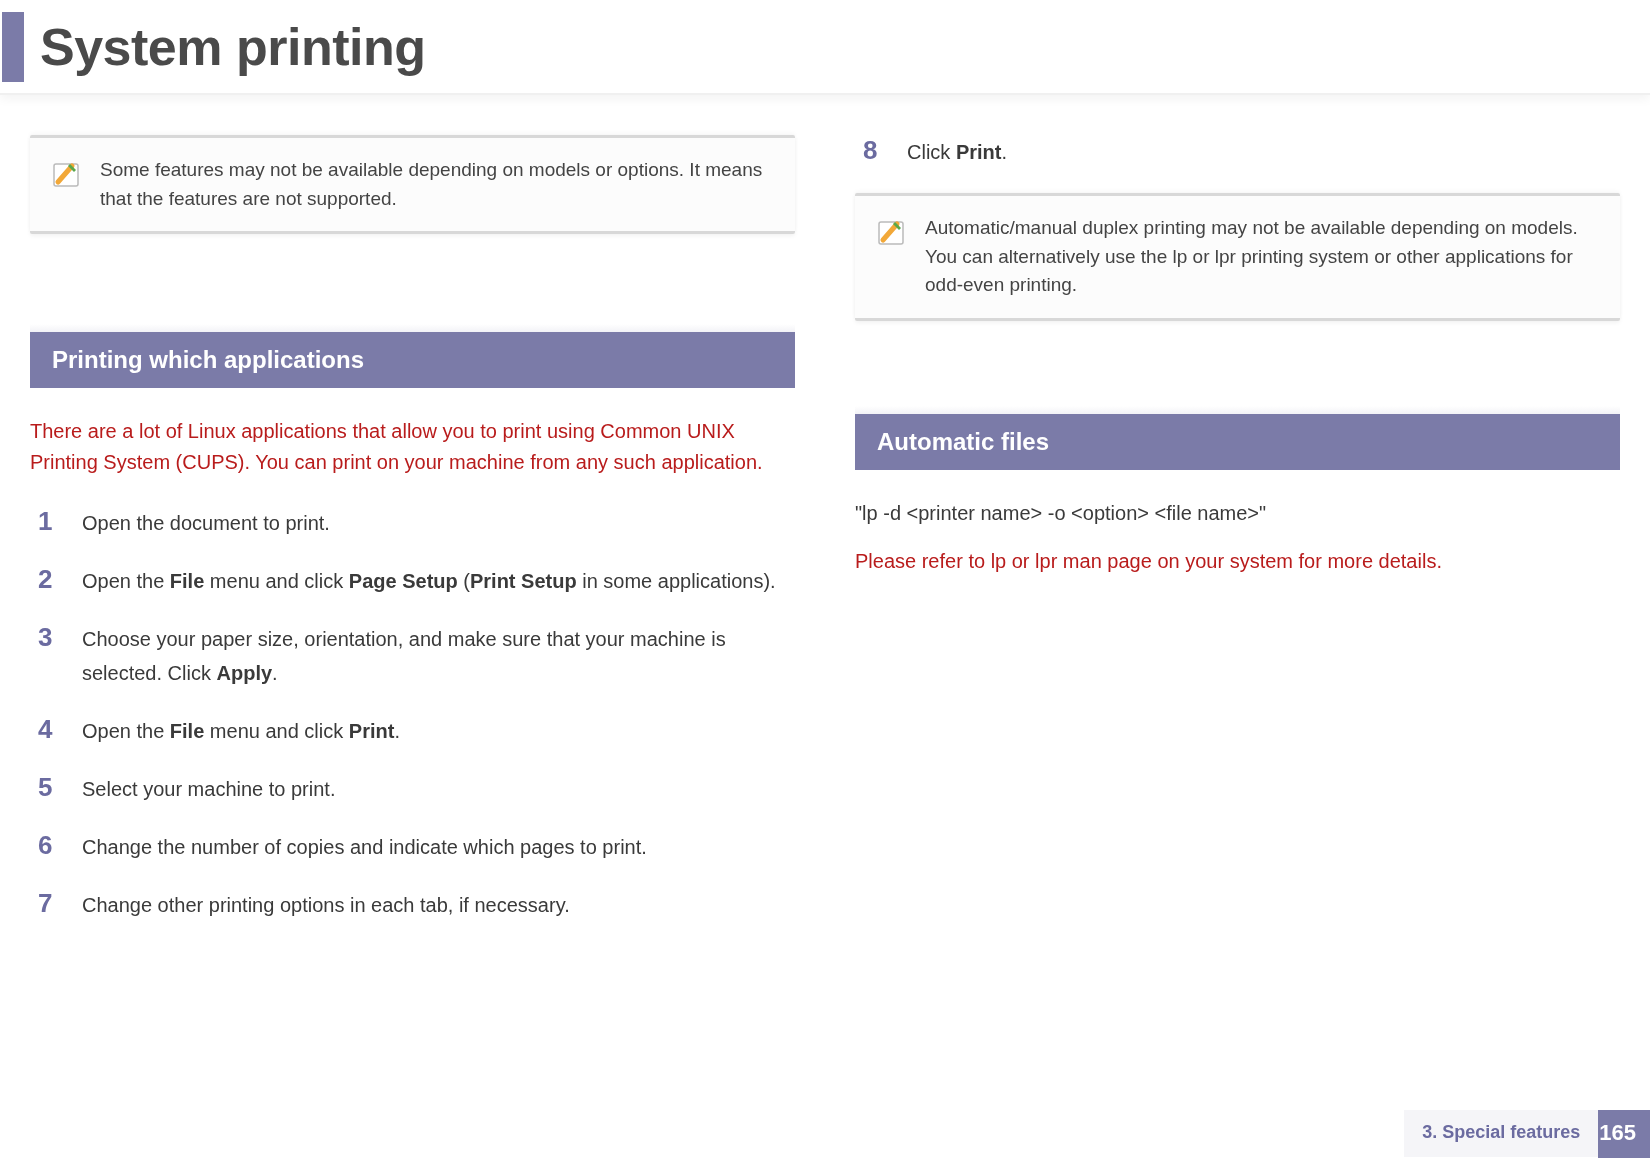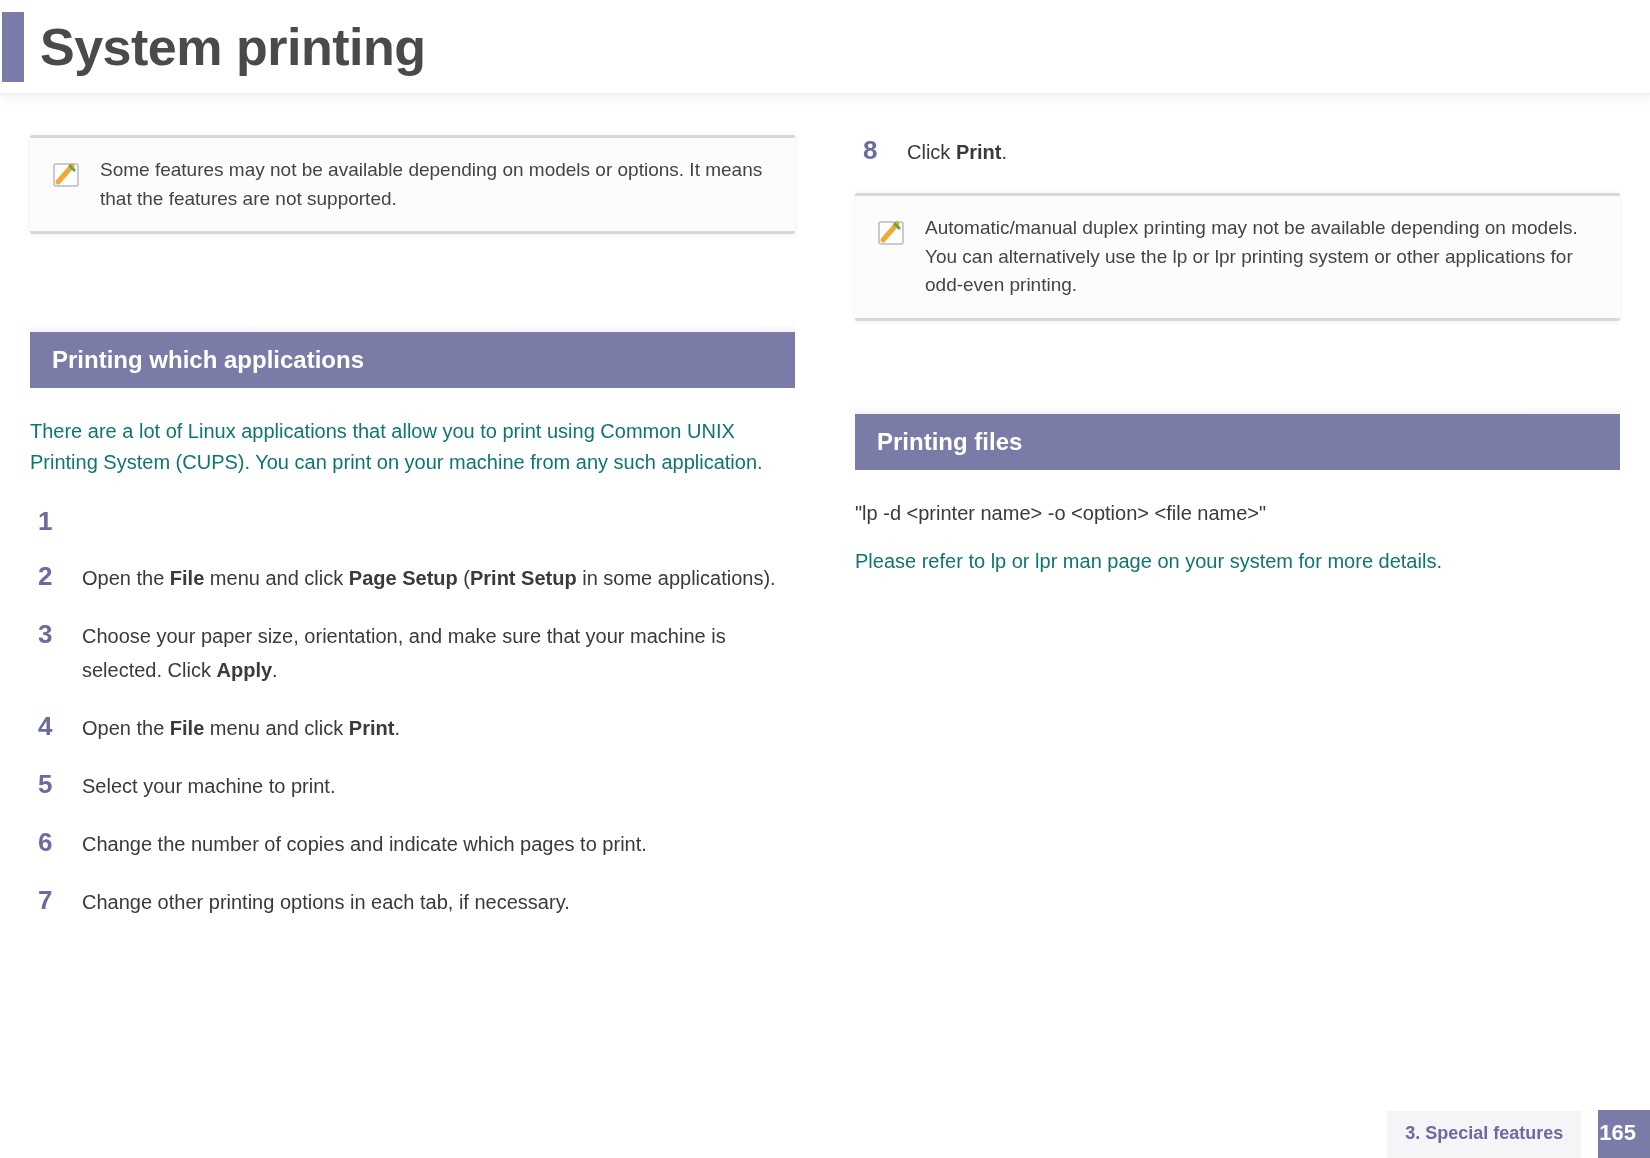--- a/index.html
+++ b/index.html
@@ -85,21 +85,21 @@
       position: absolute;
       left: 0;
       top: -8px;
       height: 8px;
       width: 100%;
       background: linear-gradient(to bottom, rgba(255,255,255,0), rgba(230,230,238,0.5));
     }
     .body-text {
       font-size: 20px;
       line-height: 1.55;
-      color: #0f766e;
+      color: #b91c1c;
       margin-bottom: 28px;
     }
     .steps {
       list-style: none;
       padding-left: 8px;
     }
     .step {
       display: flex;
       gap: 22px;
       margin-bottom: 24px;
@@ -123,22 +123,21 @@
       font-size: 20px;
       line-height: 1.5;
       color: #3a3a3a;
       margin-bottom: 18px;
     }
     .footer {
       position: absolute;
       bottom: 0;
       right: 0;
       display: flex;
-      align-items: center;
-      gap: 17px;
+      align-items: flex-start;
     }
     .footer-chapter {
       font-size: 18px;
       font-weight: bold;
       color: #6b6ba0;
       padding: 12px 18px 14px 18px;
       background: #f5f5f8;
     }
     .footer-page {
       font-size: 22px;
@@ -173,20 +172,21 @@
 
     <div style="height:30px"></div>
 
     <div class="section-header">Printing which applications</div>
 
     <p class="body-text">There are a lot of Linux applications that allow you to print using Common UNIX Printing System (CUPS). You can print on your machine from any such application.</p>
 
     <ol class="steps">
       <li class="step">
         <span class="step-num">1</span>
+        <span class="step-text">Open the document to print.</span>
       </li>
       <li class="step">
         <span class="step-num">2</span>
         <span class="step-text"><span>Open the </span><b>File</b><span> menu and click </span><b>Page Setup</b><span> (</span><b>Print Setup</b><span> in some applications).</span></span>
       </li>
       <li class="step">
         <span class="step-num">3</span>
         <span class="step-text"><span>Choose your paper size, orientation, and make sure that your machine is selected. Click </span><b>Apply</b><span>.</span></span>
       </li>
       <li class="step">
@@ -224,21 +224,21 @@
           <rect x="6" y="8" width="24" height="22" rx="2" fill="#ffffff" stroke="#bbbbbb" stroke-width="1.5"></rect>
           <path d="M 10 26 L 24 10" stroke="#f2a838" stroke-width="5" stroke-linecap="round"></path>
           <path d="M 22 8 L 28 14 L 26 16 L 20 10 Z" fill="#5aa84a"></path>
         </svg>
       </div>
       <div class="note-text">Automatic/manual duplex printing may not be available depending on models. You can alternatively use the lp or lpr printing system or other applications for odd-even printing.</div>
     </div>
 
     <div style="height:25px"></div>
 
-    <div class="section-header">Printing files</div>
+    <div class="section-header">Automatic files</div>
 
 
     <p class="command-text">"lp -d &lt;printer name&gt; -o &lt;option&gt; &lt;file name&gt;"</p>
 
     <p class="body-text">Please refer to lp or lpr man page on your system for more details.</p>
 
   </div>
 
 </div>
 

